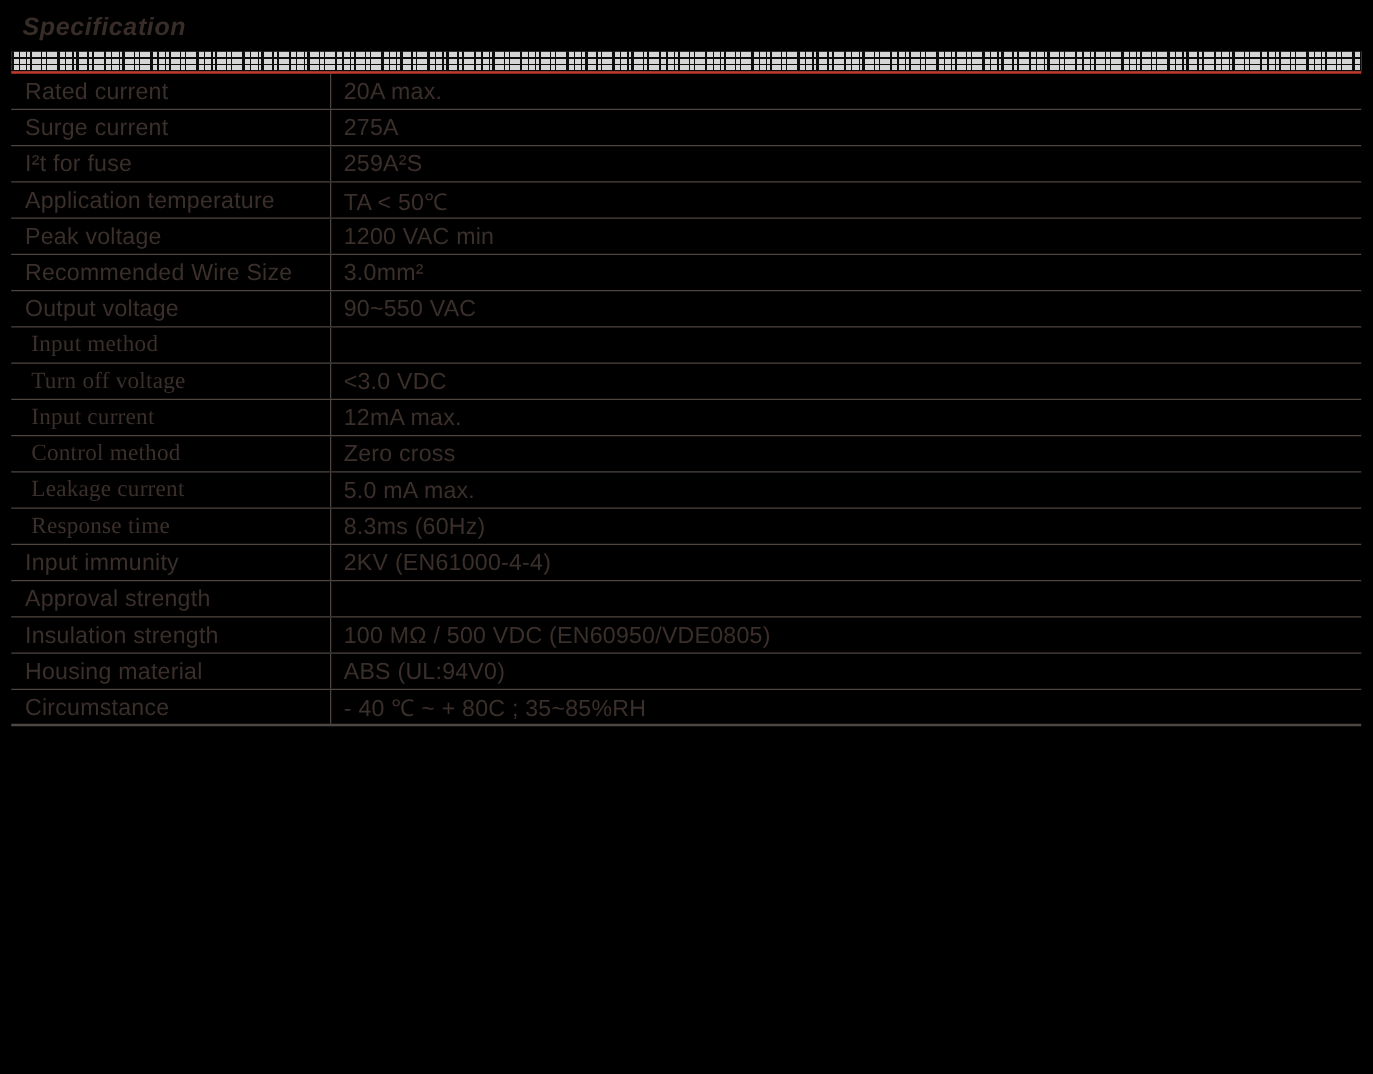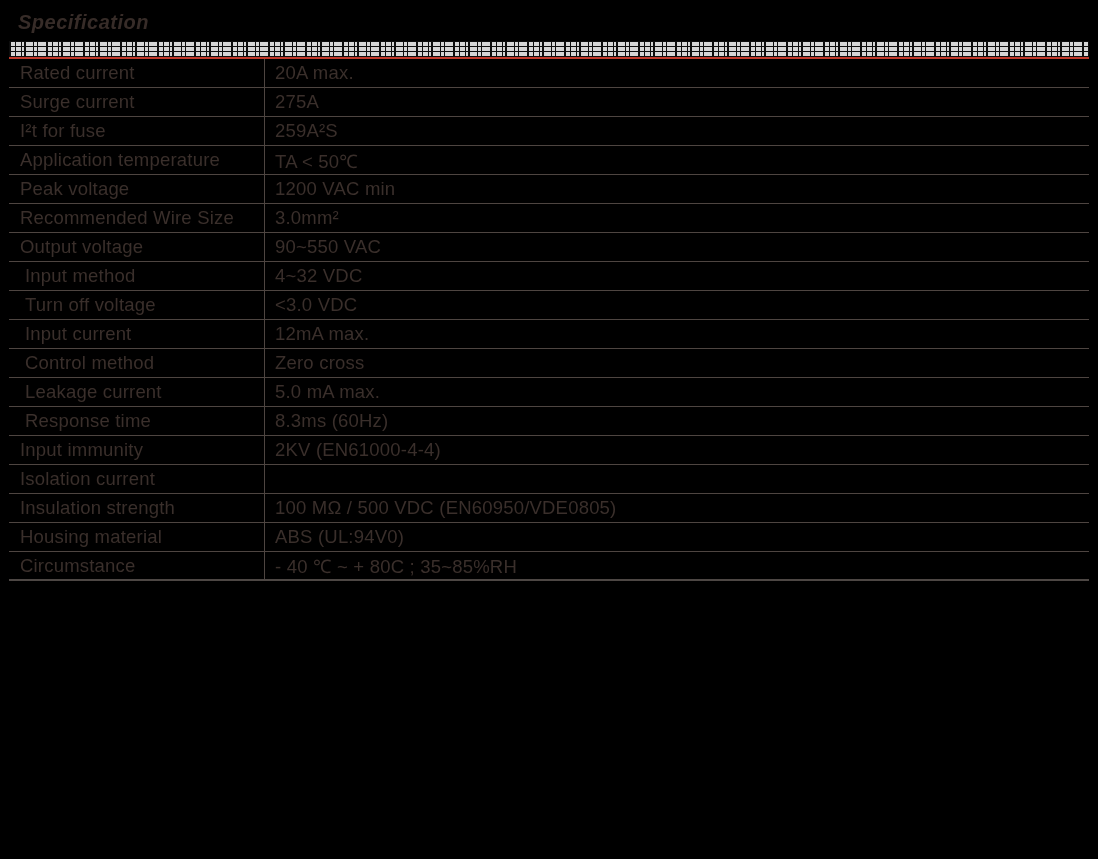--- a/index.html
+++ b/index.html
@@ -89,20 +89,21 @@
     color: var(--ink);
     white-space: pre;
   }
   .cell.label {
     width: 256px;
     padding-left: 11px;
     border-right: 1px solid var(--row-line);
   }
   .cell.label.indent {
     padding-left: 16px;
+    font-family: Liberation Serif, serif;
   }
   .cell.value {
     flex: 1;
     padding-left: 10px;
   }
 </style>
 </head>
 <body>
 
 <h1 class="title">Specification</h1>
@@ -132,21 +133,20 @@
     <div class="row">
       <div class="cell label">Recommended Wire Size</div>
       <div class="cell value">3.0mm²</div>
     </div>
     <div class="row">
       <div class="cell label">Output voltage</div>
       <div class="cell value">90~550 VAC</div>
     </div>
     <div class="row">
       <div class="cell label indent">Input method</div>
-      <div class="cell value">4~32 VDC</div>
     </div>
     <div class="row">
       <div class="cell label indent">Turn off voltage</div>
       <div class="cell value">&lt;3.0 VDC</div>
     </div>
     <div class="row">
       <div class="cell label indent">Input current</div>
       <div class="cell value">12mA max.</div>
     </div>
     <div class="row">
@@ -159,21 +159,21 @@
     </div>
     <div class="row">
       <div class="cell label indent">Response time</div>
       <div class="cell value">8.3ms (60Hz)</div>
     </div>
     <div class="row">
       <div class="cell label">Input immunity</div>
       <div class="cell value">2KV (EN61000-4-4)</div>
     </div>
     <div class="row">
-      <div class="cell label">Isolation current</div>
+      <div class="cell label">Approval strength</div>
     </div>
     <div class="row">
       <div class="cell label">Insulation strength</div>
       <div class="cell value">100 MΩ / 500 VDC (EN60950/VDE0805)</div>
     </div>
     <div class="row">
       <div class="cell label">Housing material</div>
       <div class="cell value">ABS (UL:94V0)</div>
     </div>
     <div class="row">

